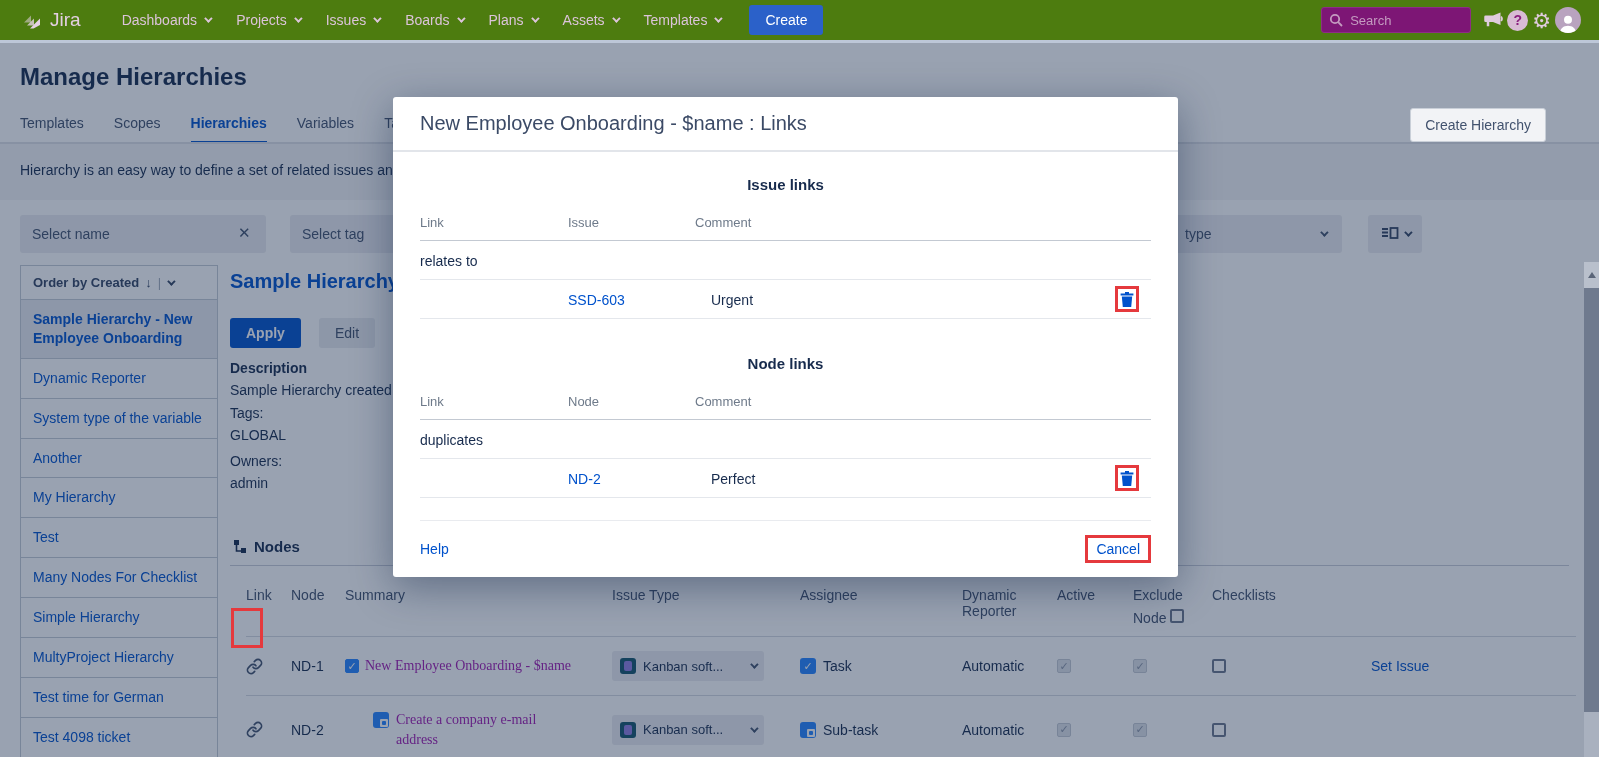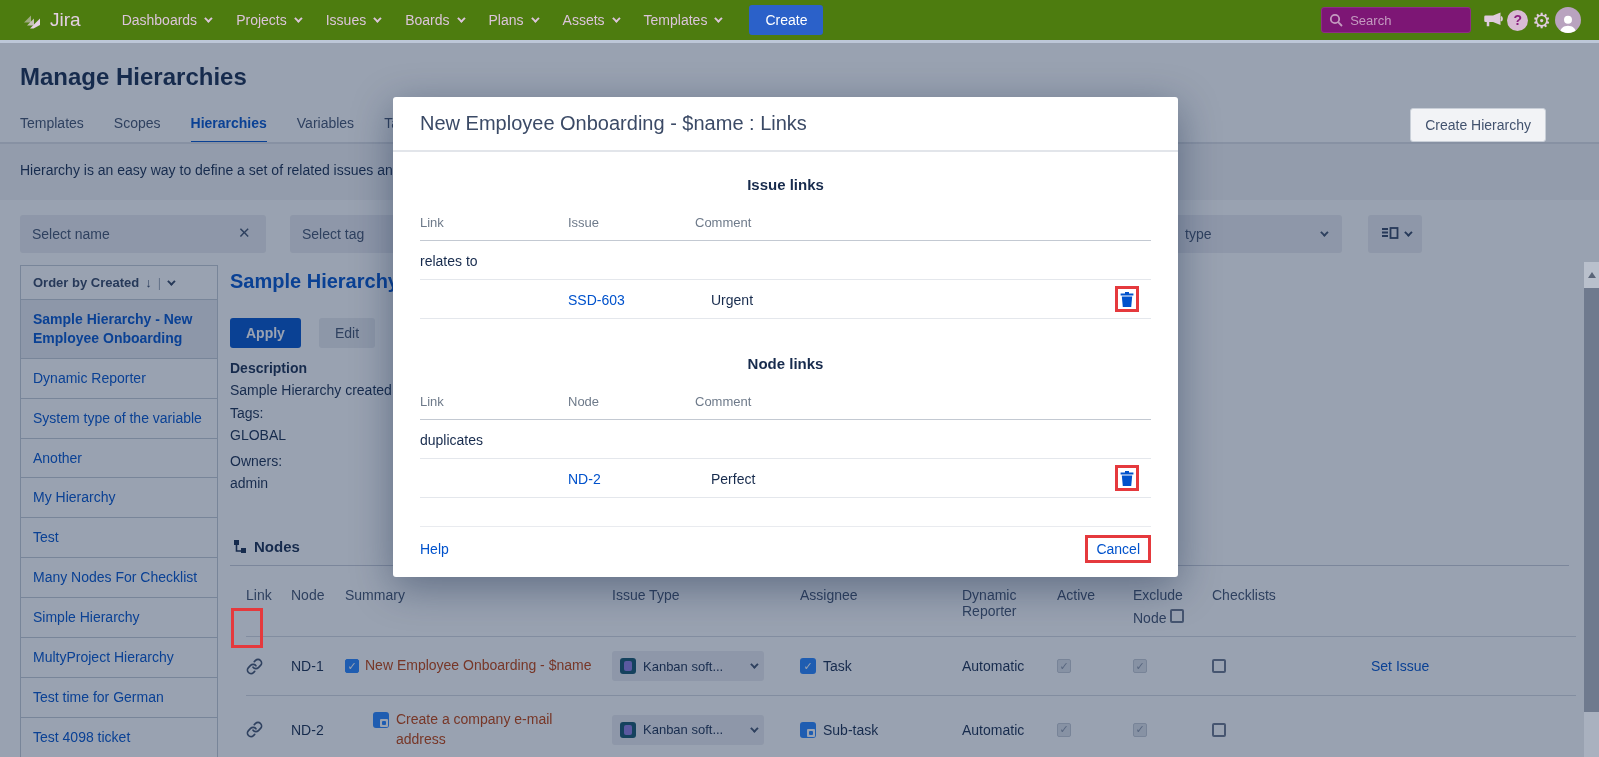--- a/index.html
+++ b/index.html
@@ -81,21 +81,21 @@
   .nodes-divider { position:absolute; left:230px; right:30px; top:522px; border-bottom:1px solid #C9CED8; }
   .ntable { position:absolute; left:246px; top:532px; width:1330px; display:grid;
             grid-template-columns:45px 54px 267px 188px 162px 95px 76px 79px 75px 1fr; }
   .ncell { padding:6px 4px 6px 0; color:#42526E; }
   .nrow-line { grid-column:1 / -1; border-bottom:1px solid #D6DAE1; margin-top:4px; }
   .ncell.hdr { padding-top:12px; }
   .hdr-checkbox { margin-top:6px; }
   .nval { color:#172B4D; display:flex; align-items:center; padding:14px 4px 14px 0; }
   .link-glyph { color:#42526E; }
   .node-key { color:#172B4D; }
-  .sum-link { color:#c2410c; cursor:pointer; line-height:1.4; }
+  .sum-link { color:#a21caf; cursor:pointer; line-height:1.4;font-family:Liberation Serif, serif; }
   .cbx { width:14px; height:14px; border-radius:2px; display:inline-flex; align-items:center; justify-content:center;
          font-size:11px; flex:0 0 auto; }
   .cbx.blue { background:#2684FF; color:#fff; border:1px solid #2684FF; }
   .cbx.dis  { background:#DFE2E8; color:#8A94A6; border:1px solid #C5CAD3; }
   .cbx.off  { background:#fff; border:2px solid #6B778C; }
   .proj-dd { width:152px; height:30px; background:#EBECF0; border-radius:3px; display:flex; align-items:center;
              gap:7px; padding:0 8px; cursor:pointer; font-size:13px; color:#172B4D; }
   .proj-dd .chev { margin-left:auto; border-color:#42526E; }
   .proj-avatar { width:16px; height:16px; border-radius:3px; background:#14546B; position:relative; flex:0 0 auto; }
   .proj-avatar::after { content:""; position:absolute; left:4px; top:3px; width:8px; height:10px; border-radius:2px; background:#8F7EE0; }
@@ -124,21 +124,21 @@
   .m-section-title { text-align:center; font-weight:bold; font-size:15px; color:#172B4D; margin-top:24px; }
   .m-table { display:grid; grid-template-columns:148px 127px 1fr 36px; margin-top:16px; }
   .m-th { color:#6E7A8A; font-size:13px; padding:6px 0 10px; }
   .m-hline { grid-column:1 / -1; border-bottom:1px solid #C3C9D2; }
   .m-rline { grid-column:1 / -1; border-bottom:1px solid #E4E7EC; }
   .m-td { padding:12px 0 10px; color:#172B4D; display:flex; align-items:center;text-align:center; }
   .m-link { color:#0052CC; cursor:pointer; }
   .trash-btn { display:inline-flex; align-items:center; justify-content:center; width:24px; height:26px;
                border:3px solid #E5393D; cursor:pointer; background:#fff; }
   .m-foot { position:absolute; left:27px; right:27px; bottom:14px; border-top:1px solid #E9EBEF;
-            padding-top:8px; display:flex; justify-content:space-between; align-items:center; }
+            padding-top:14px; display:flex; justify-content:space-between; align-items:center; }
   .cancel-wrap { border:3px solid #E5393D; padding:3px 8px; }
 
   
   .anno-link-nd1 { position:absolute; left:231px; top:608px; width:32px; height:40px; border:3px solid #E5393D; z-index:120; pointer-events:none; }
 </style>
 </head>
 <body>
 
 <div class="screen">
 

